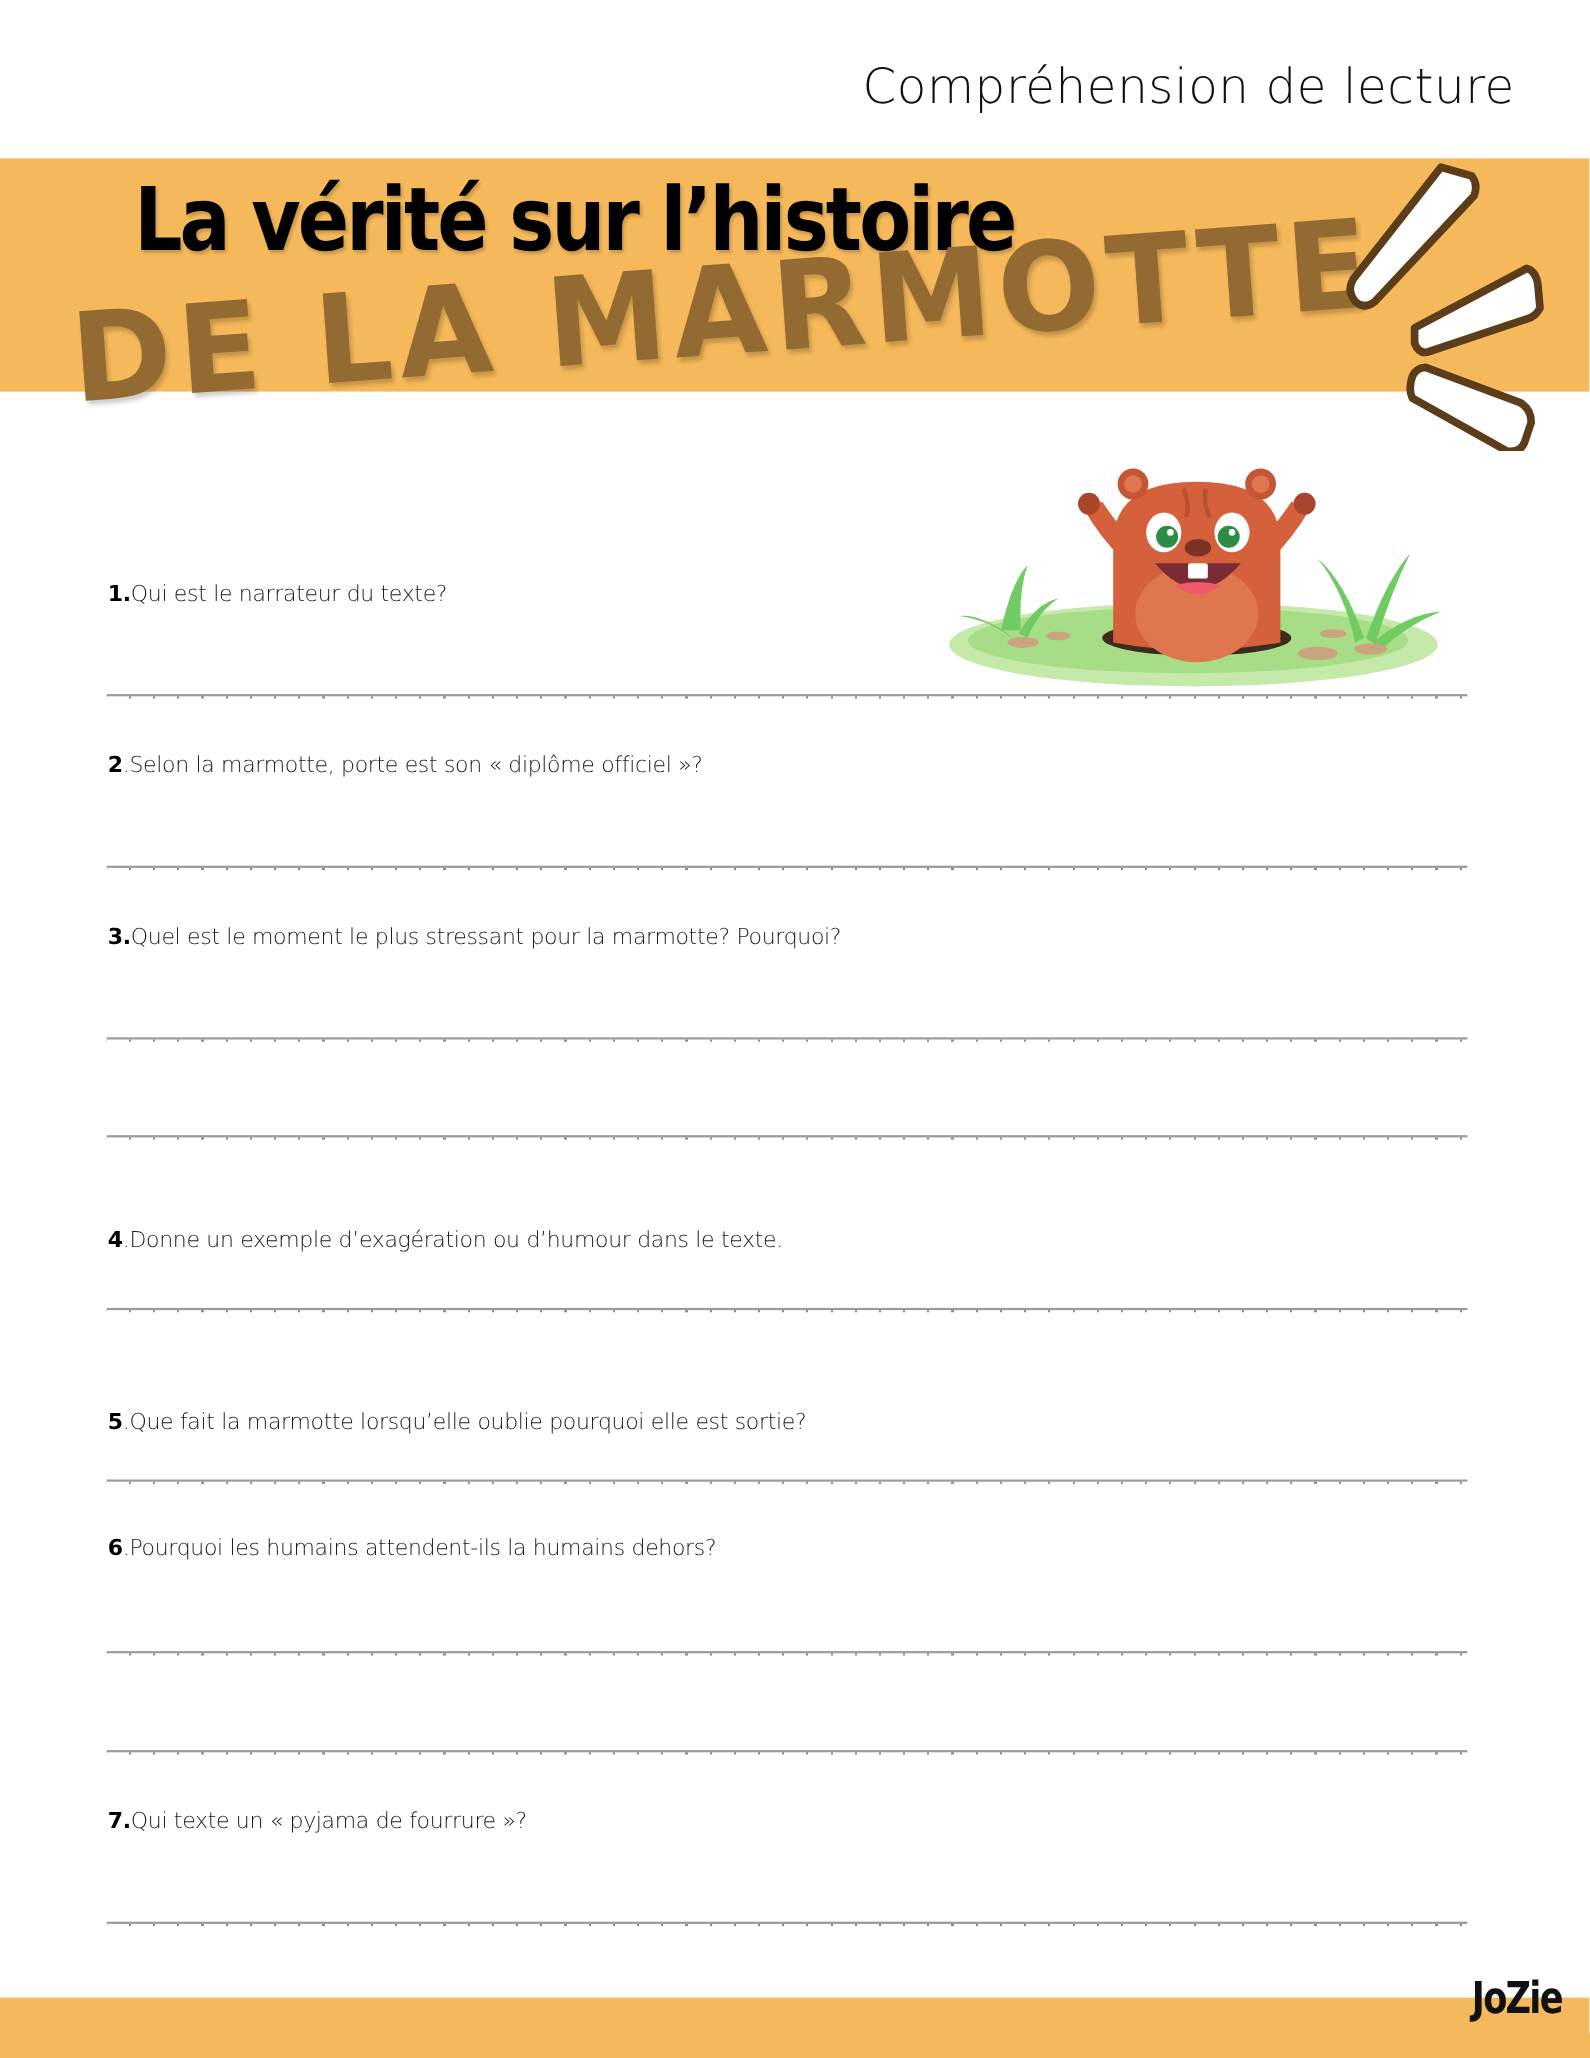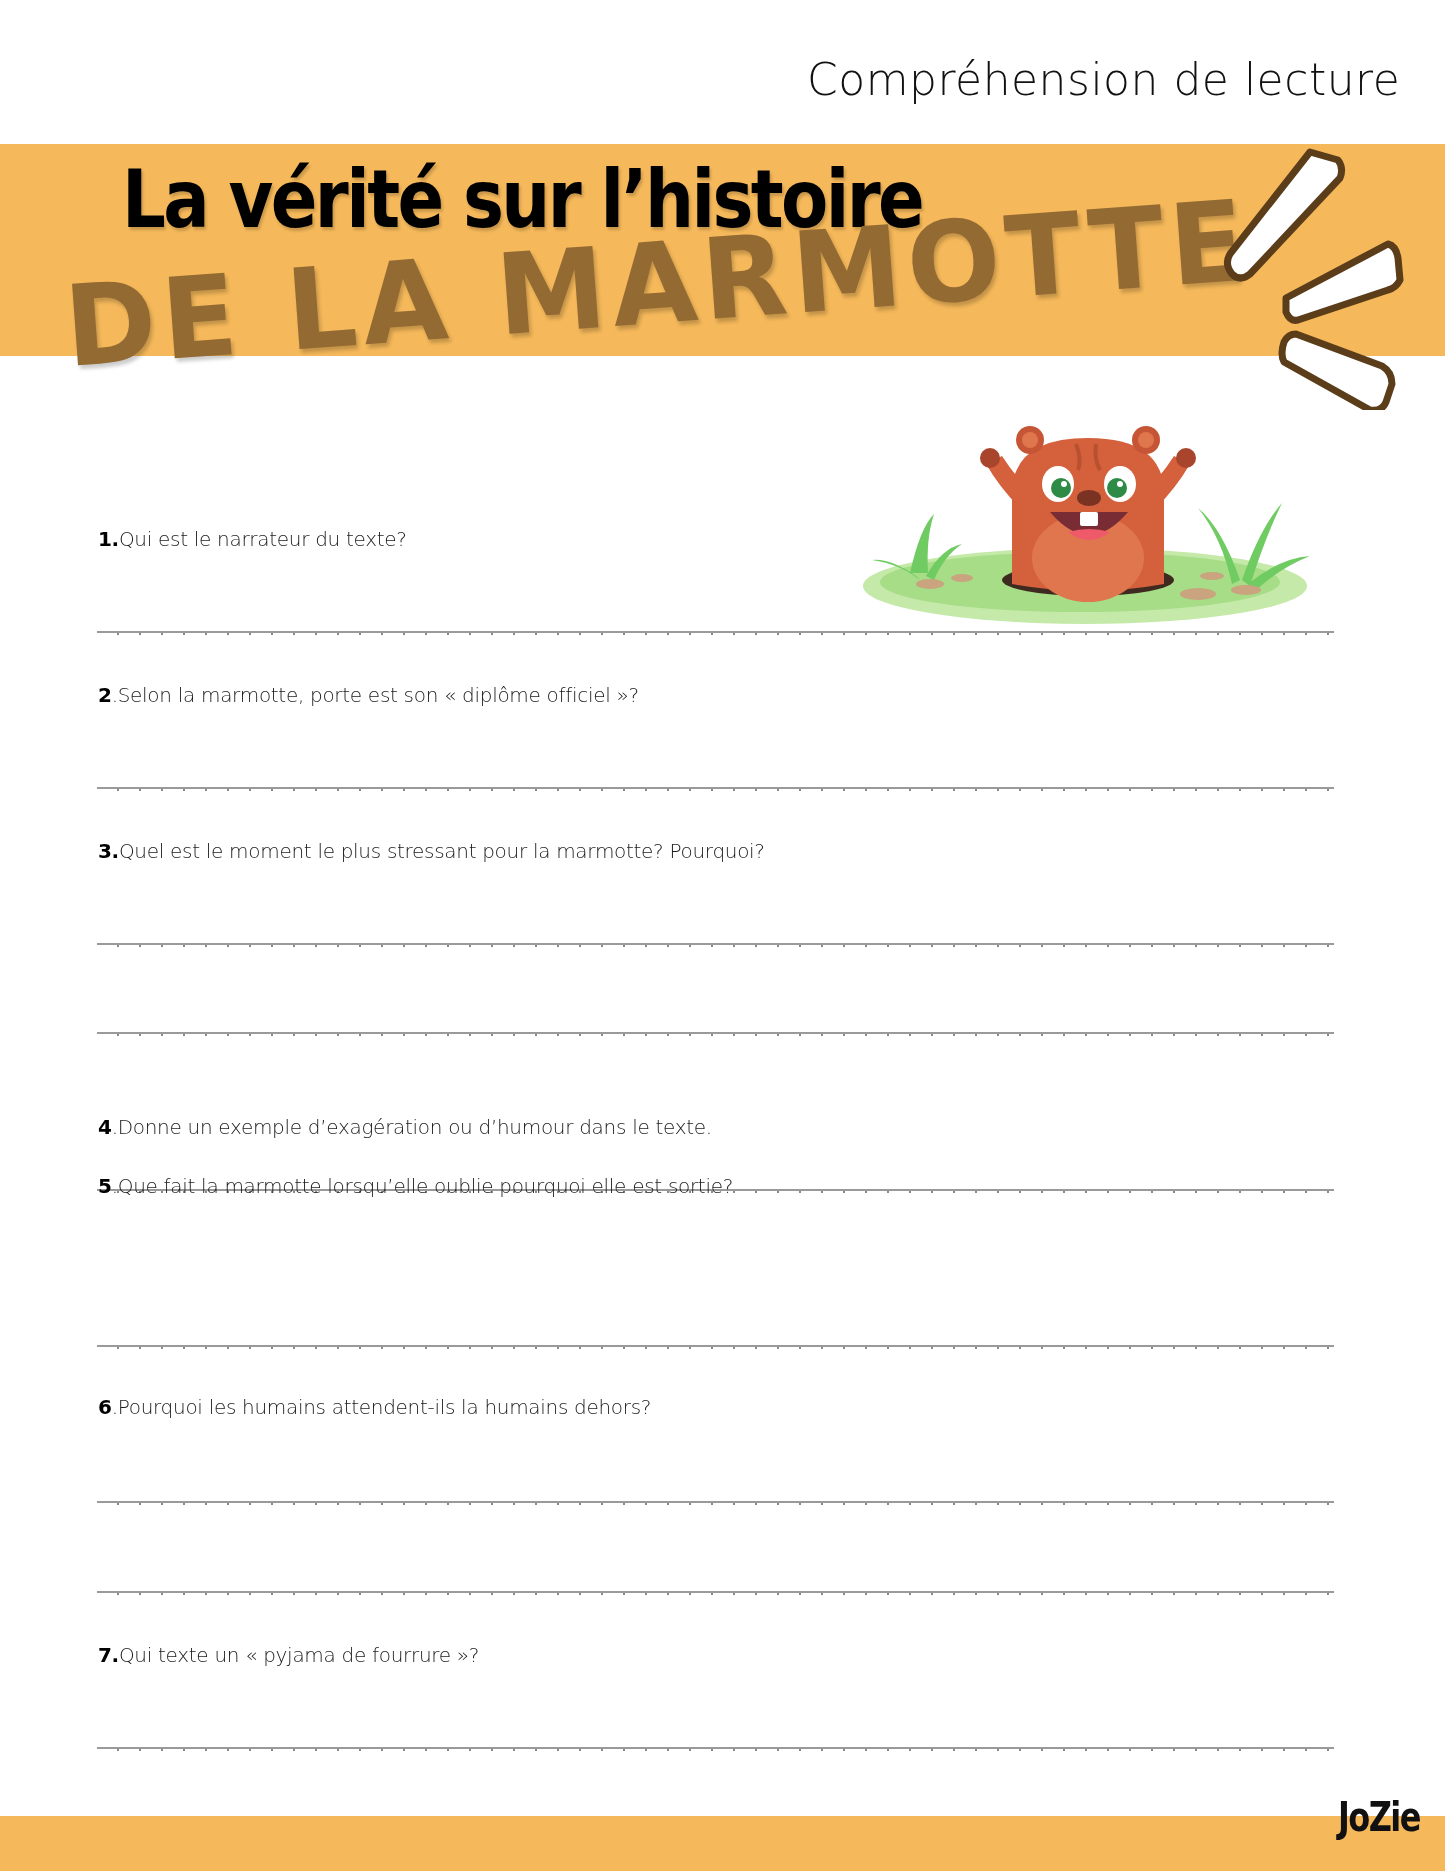--- a/index.html
+++ b/index.html
@@ -1,20 +1,20 @@
 <!DOCTYPE html>
 <html><head>
 <meta charset="utf-8">
 <style>
   html, body { margin:0; padding:0; }
   body { width:1445px; height:1871px; position:relative; background:#ffffff; overflow:hidden;
          font-family:"DejaVu Sans", sans-serif; color:#111; }
   .abs { position:absolute; }
   .subject { left:784px; top:52px; font-size:44px; font-weight:300; font-family:"DejaVu Sans", sans-serif;
-             letter-spacing:0.5px; color:#111; white-space:nowrap; line-height:56px;margin-left:23px; }
+             letter-spacing:0.5px; color:#111; white-space:nowrap; line-height:56px; }
   .banner { left:0; top:144px; width:1445px; height:212px; background:#F5B85A; }
   .title-top { left:122px; top:150px; font-size:80px; font-weight:bold; font-family:"DejaVu Sans", sans-serif;
                letter-spacing:-3px; color:#000; white-space:nowrap; line-height:100px;
                transform:scaleX(0.86); transform-origin:left center;
                text-shadow:2px 3px 3px rgba(0,0,0,0.18); }
   .title-main { left:70px; top:262px; font-size:112px; font-weight:bold; font-family:"DejaVu Sans", sans-serif;
                 color:#946A33; white-space:nowrap; line-height:130px; letter-spacing:6px;
                 transform:rotate(-4.2deg) scaleX(0.98); transform-origin:left bottom;
                 text-shadow:2px 4px 4px rgba(0,0,0,0.2); }
   .burst { left:1210px; top:140px; width:200px; height:270px; }
@@ -113,21 +113,21 @@
     <b>3.</b><span></span><span>Quel est le moment le plus stressant pour la marmotte? Pourquoi?</span>
   </div>
   <div class="abs answer-line" style="top:943px"></div>
   <div class="abs answer-line" style="top:1032px"></div>
 
   <div class="abs question" style="top:1109px">
     <b>4</b><span>.</span><span>Donne un exemple d’exagération ou d’humour dans le texte.</span>
   </div>
   <div class="abs answer-line" style="top:1189px"></div>
 
-  <div class="abs question" style="top:1168px">
+  <div class="abs question" style="top:1274px">
     <b>5</b><span>.</span><span>Que fait la marmotte lorsqu’elle oublie pourquoi elle est sortie?</span>
   </div>
   <div class="abs answer-line" style="top:1345px"></div>
 
   <div class="abs question" style="top:1389px">
     <b>6</b><span>.</span><span>Pourquoi les humains attendent-ils la humains dehors?</span>
   </div>
   <div class="abs answer-line" style="top:1501px"></div>
   <div class="abs answer-line" style="top:1591px"></div>
 

